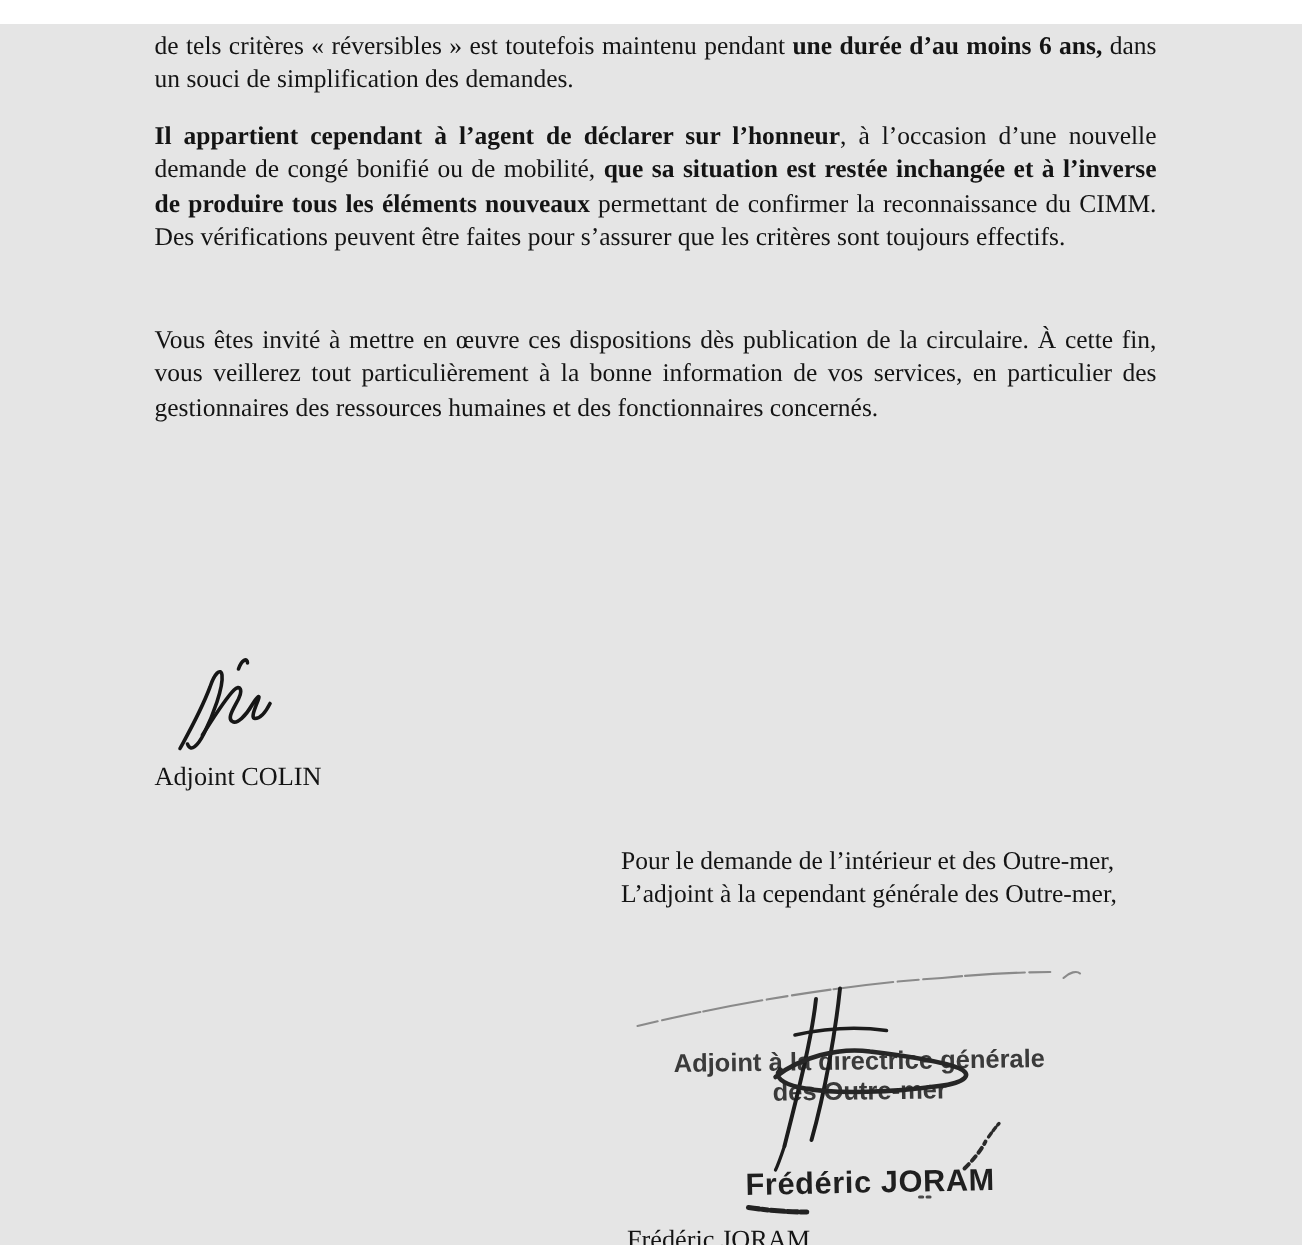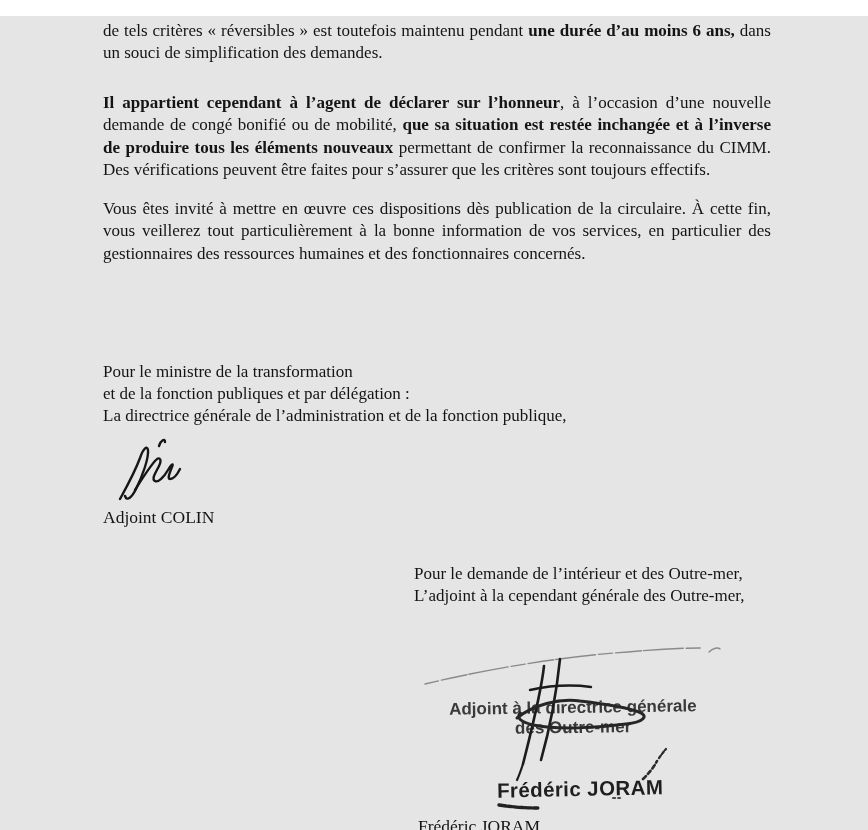--- a/index.html
+++ b/index.html
@@ -3,22 +3,22 @@
 <meta charset="utf-8">
 <style>
   * { margin:0; padding:0; box-sizing:border-box; }
   html,body { width:868px; height:830px; }
   body { background:#ffffff; font-family:"Liberation Serif", serif; color:#141414; position:relative; overflow:hidden; }
   .page { position:absolute; left:0; top:0; width:868px; height:830px; background:#e5e5e5;margin-top:16px; }
 
   .para { position:absolute; left:103px; width:668px; font-size:17px; line-height:22.4px; text-align:justify; }
   .para b { font-weight:700; }
   #para-1 { top:4px; }
-  #para-2 { top:76px; }
-  #para-3 { top:182px; }
+  #para-2 { top:64px; }
+  #para-3 { top:200px; }
 
   .sigblock { position:absolute; font-size:17px; line-height:22px; white-space:nowrap; }
   .sigblock span { display:block; }
   #sig-left-block  { left:103px; top:345px; }
   #sig-right-block { left:414px; top:547px; }
 
   .typed-name { position:absolute; font-size:17.5px; white-space:nowrap; }
   #name-colin { left:103px; top:491px; }
   #name-joram-typed { left:418px; top:800px; }
 
@@ -39,25 +39,20 @@
 <body>
 
 <div class="page">
 
   <p class="para" id="para-1"><span>de tels critères « réversibles » est toutefois maintenu pendant </span><b>une durée d’au moins 6 ans,</b><span> dans un souci de simplification des demandes.</span></p>
 
   <p class="para" id="para-2"><b>Il appartient cependant à l’agent de déclarer sur l’honneur</b><span>, à l’occasion d’une nouvelle demande de congé bonifié ou de mobilité, </span><b>que sa situation est restée inchangée et à l’inverse de produire tous les éléments nouveaux</b><span> permettant de confirmer la reconnaissance du CIMM. Des vérifications peuvent être faites pour s’assurer que les critères sont toujours effectifs.</span></p>
 
   <p class="para" id="para-3"><span>Vous êtes invité à mettre en œuvre ces dispositions dès publication de la circulaire. À cette fin, vous veillerez tout particulièrement à la bonne information de vos services, en particulier des gestionnaires des ressources humaines et des fonctionnaires concernés.</span></p>
 
-  <div class="sigblock" id="sig-left-block">
-    <span>Pour le ministre de la transformation</span>
-    <span>et de la fonction publiques et par délégation :</span>
-    <span>La directrice générale de l’administration et de la fonction publique,</span>
-  </div>
 
   <svg class="sig" id="sig-colin-svg" width="80" height="72" viewBox="0 0 80 72" fill="none" stroke="#161616" stroke-width="2.4" stroke-linecap="round" stroke-linejoin="round">
     <path d="M47,10 C49,4 53,2 53,6"></path>
     <path d="M8,63 C14,52 22,38 28,22 C31,13 35,9 36,14 C37,22 30,41 24,53 C20,61 15,66 13,60"></path>
     <path d="M23,54 C30,43 38,30 44,24 C48,20 50,24 47,30 C44,36 39,43 43,45 C46,47 52,41 56,34 C59,29 62,26 60,31 C58,36 55,43 58,43 C62,43 66,37 68,33"></path>
   </svg>
 
   <div class="typed-name" id="name-colin">Adjoint COLIN</div>
 
   <div class="sigblock" id="sig-right-block">

